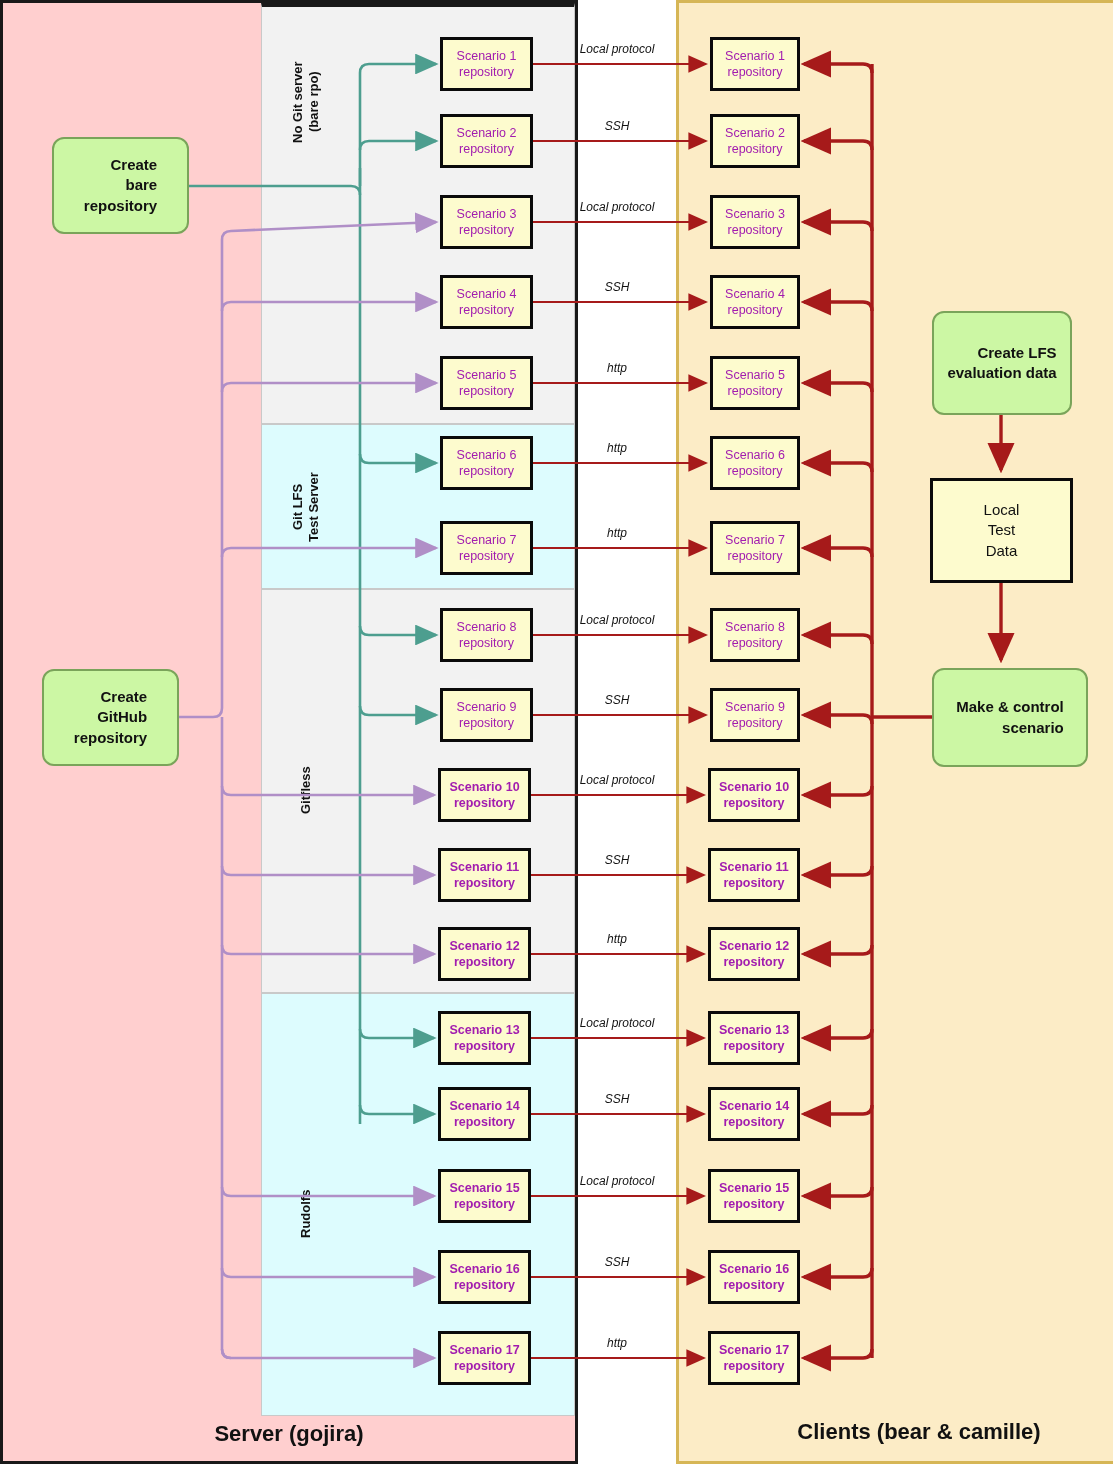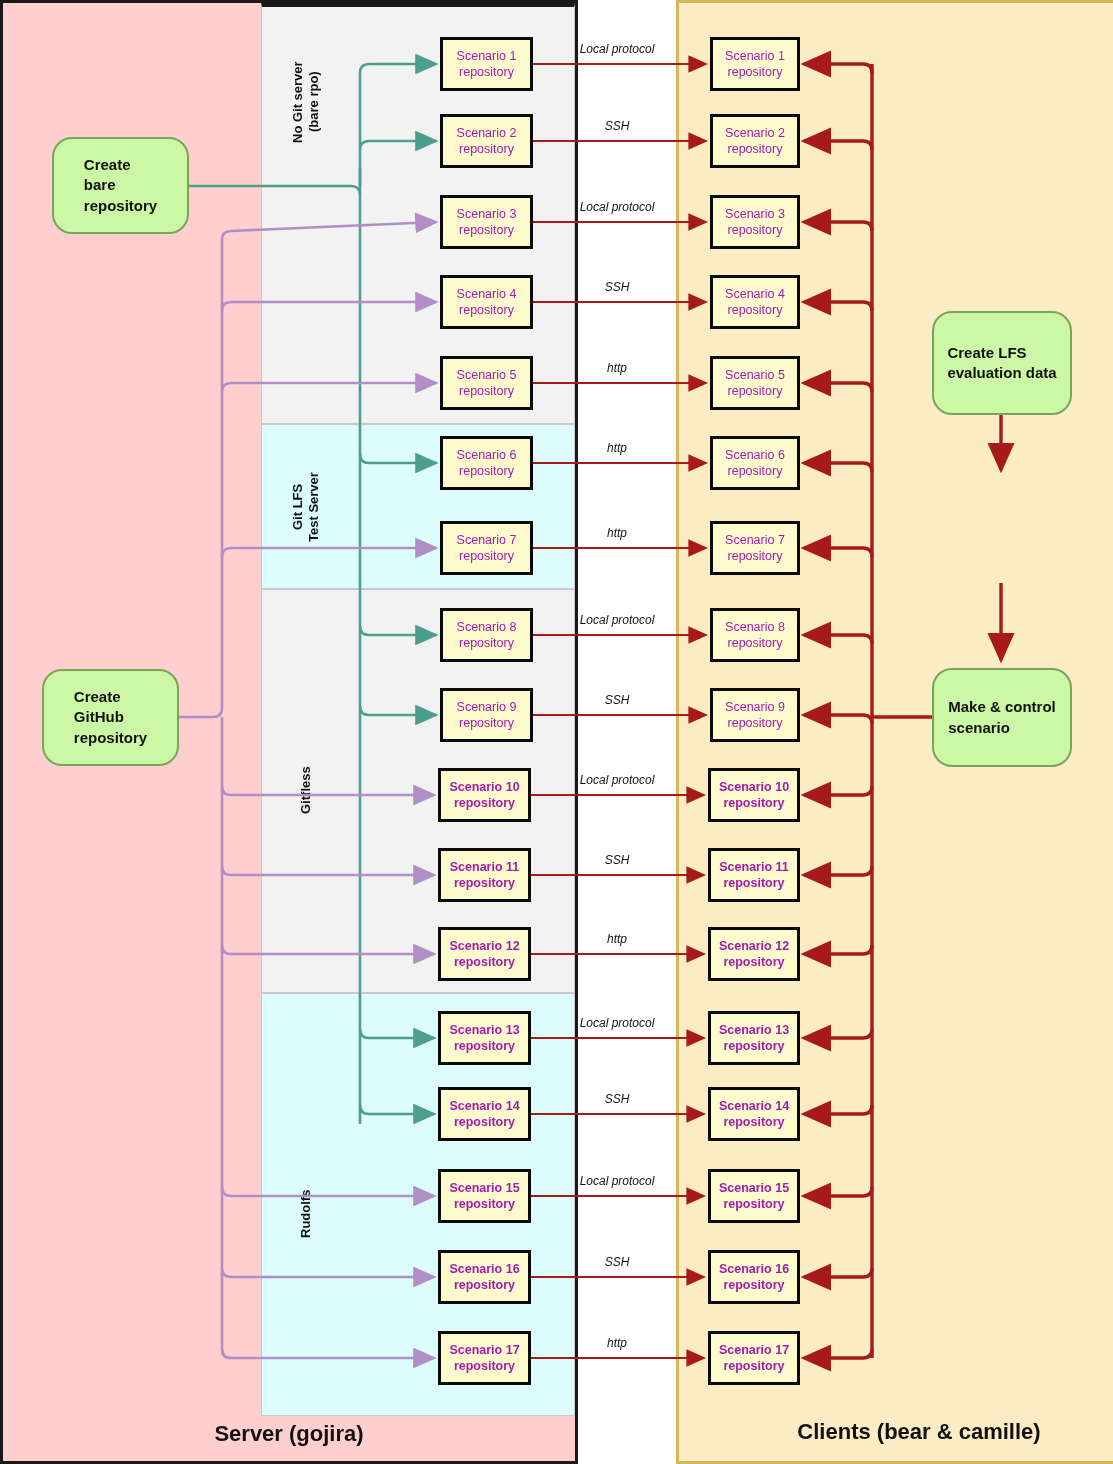--- a/index.html
+++ b/index.html
@@ -23,21 +23,21 @@
 
   .group-label{position:absolute;font-weight:bold;font-size:13px;color:#111;
     writing-mode:vertical-rl;transform:rotate(180deg);text-align:center;line-height:1.25;white-space:pre;}
 
   .repo{position:absolute;box-sizing:border-box;background:#fdfbce;border:3px solid #0a0a0a;
     display:flex;align-items:center;justify-content:center;text-align:center;
     font-size:12.5px;color:#a21caf;line-height:1.3;}
   .repo.bold{font-weight:bold;}
 
   .rounded{position:absolute;box-sizing:border-box;background:#ccf7a4;border:2px solid #7aa45a;
-    border-radius:20px;display:flex;align-items:center;justify-content:center;text-align:left;
+    border-radius:12px;display:flex;align-items:center;justify-content:center;text-align:right;
     font-weight:bold;font-size:15px;color:#111;line-height:1.35;}
 
   .plainbox{position:absolute;box-sizing:border-box;background:#fdfbce;border:3px solid #0a0a0a;
     display:flex;align-items:center;justify-content:center;text-align:center;
     font-size:15px;color:#111;line-height:1.35;}
 
   .proto{position:absolute;font-size:12px;color:#111;text-align:center;white-space:nowrap;
     transform:translateX(-50%);font-style:italic;}
 </style>
 </head>
@@ -247,17 +247,20 @@
 bare
 repository</div>
 
   <div class="rounded" style="left: 42px; top: 669px; width: 137px; height: 97px; white-space: pre-line;">Create
 GitHub
 repository</div>
 
   <div class="rounded" style="left: 932px; top: 311px; width: 140px; height: 104px; white-space: pre-line;">Create LFS
 evaluation data</div>
 
-
-  <div class="rounded" style="left: 932px; top: 668px; width: 140px; height: 99px; white-space: pre-line;">Make &amp; control
+  <div class="plainbox" style="left: 930px; top: 478px; width: 143px; height: 105px; white-space: pre-line;">Local
+Test
+Data</div>
+
+  <div class="rounded" style="left: 932px; top: 668px; width: 156px; height: 99px; white-space: pre-line;">Make &amp; control
 scenario</div>
 
 </div>
 
 </body></html>

